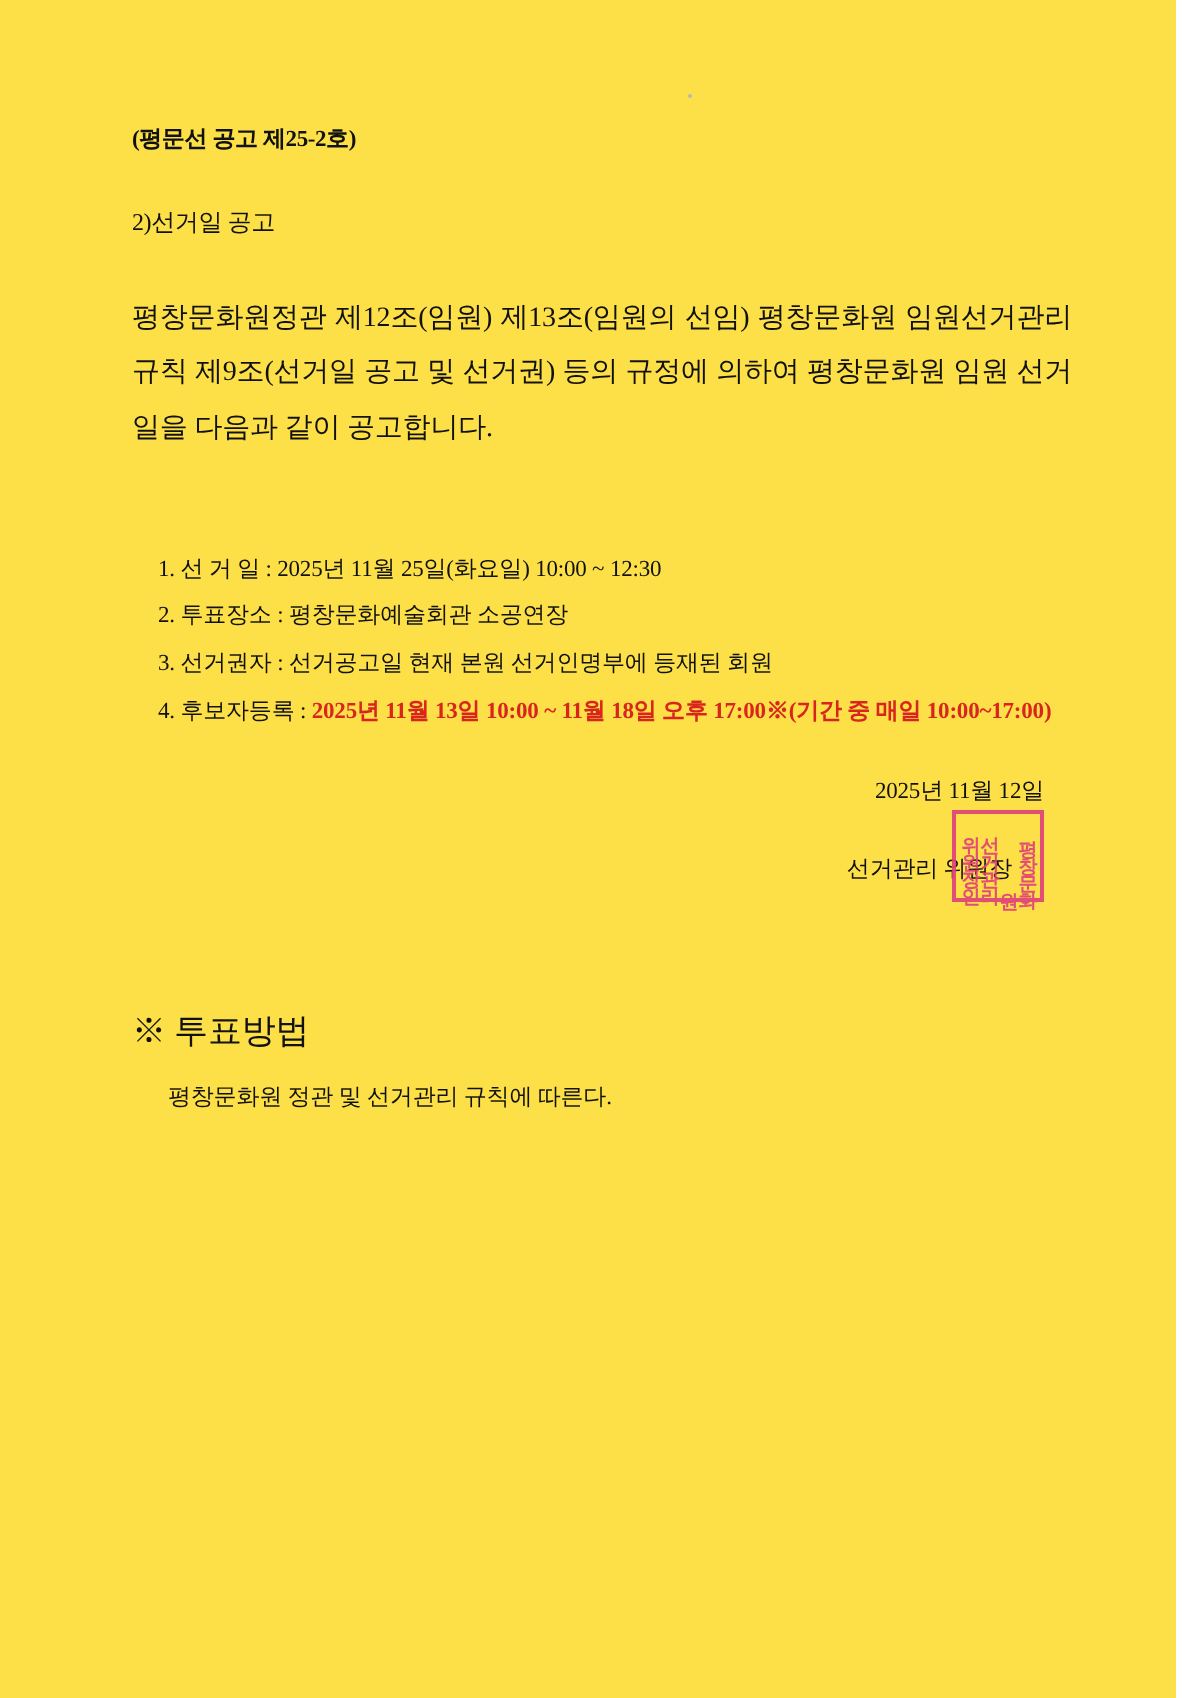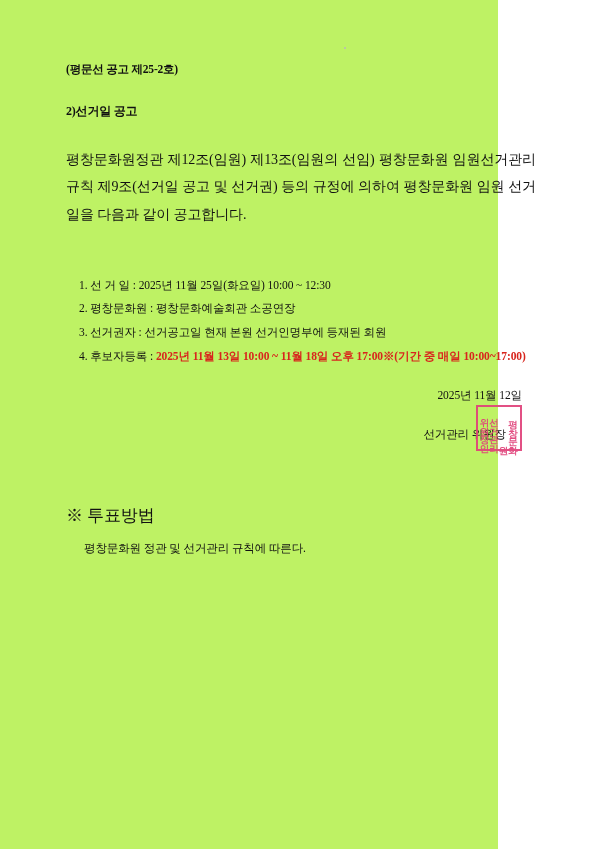--- a/index.html
+++ b/index.html
@@ -10,40 +10,40 @@
   body {
     width: 600px;
     height: 849px;
     font-family: "Liberation Serif", "DejaVu Serif", serif;
     color: #111111;
     position: relative;
     overflow: hidden;
   }
   .page {
     position: relative;
-    width: 498px;
+    width: 588px;
     height: 849px;
     box-sizing: border-box;
-    background: #bef264;
+    background: #fde047;
   }
   .doc-body {
     position: absolute;
     left: 66px;
     top: 62px;
     width: 470px;
   }
   .doc-number {
     font-size: 11.5px;
     font-weight: bold;
     letter-spacing: -0.2px;
     margin-bottom: 26px;
   }
   .doc-title {
     font-size: 12px;
-    font-weight: bold;
+    font-weight: normal;
     letter-spacing: -0.2px;
     margin-bottom: 26px;
   }
   .doc-paragraph {
     font-size: 14px;
     line-height: 1.95;
     text-align: justify;
     text-justify: inter-character;
     letter-spacing: -0.1px;
     margin-bottom: 46px;
@@ -142,21 +142,21 @@
     <div class="doc-paragraph">평창문화원정관 제12조(임원) 제13조(임원의 선임) 평창문화원 임원선거관리규칙 제9조(선거일 공고 및 선거권) 등의 규정에 의하여 평창문화원 임원 선거일을 다음과 같이 공고합니다.</div>
 
     <ul class="item-list">
       <li class="item-row">
         <span>1.</span>
         <span>선 거 일 :</span>
         <span>2025년 11월  25일(화요일) 10:00 ~ 12:30</span>
       </li>
       <li class="item-row">
         <span>2.</span>
-        <span>평창문화원 :</span>
+        <span>투표장소 :</span>
         <span>평창문화예술회관 소공연장</span>
       </li>
       <li class="item-row">
         <span>3.</span>
         <span>선거권자 :</span>
         <span>선거공고일 현재 본원 선거인명부에 등재된 회원</span>
       </li>
       <li class="item-row">
         <span>4.</span>
         <span>후보자등록 :</span>

